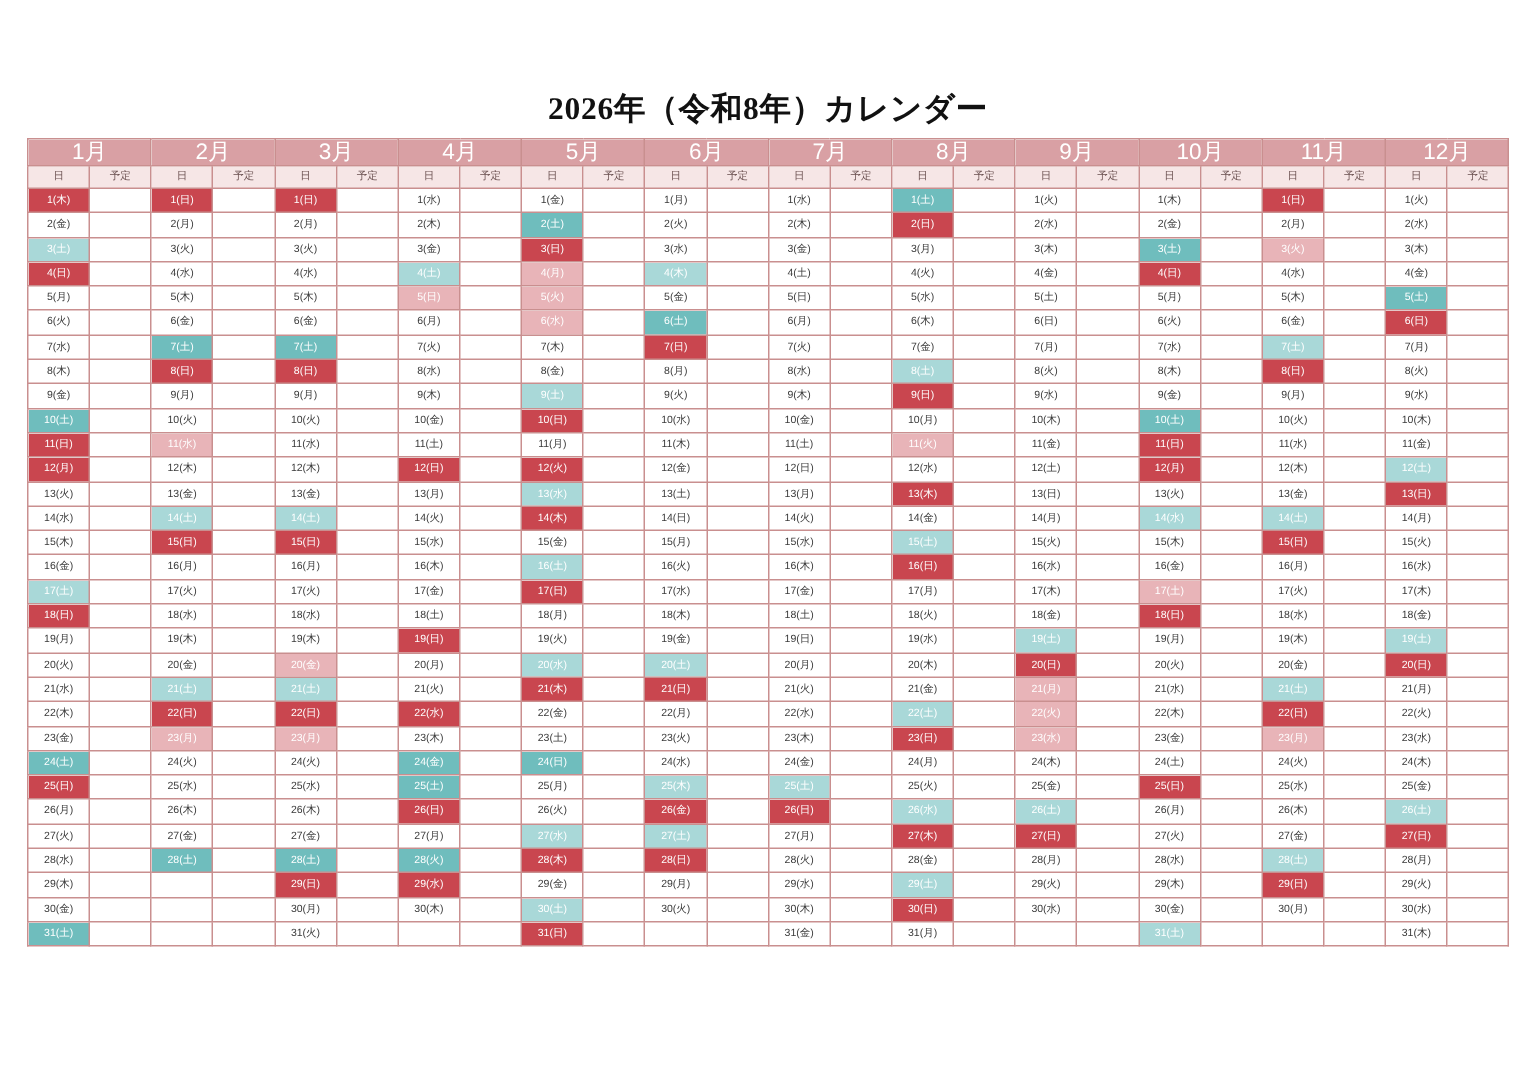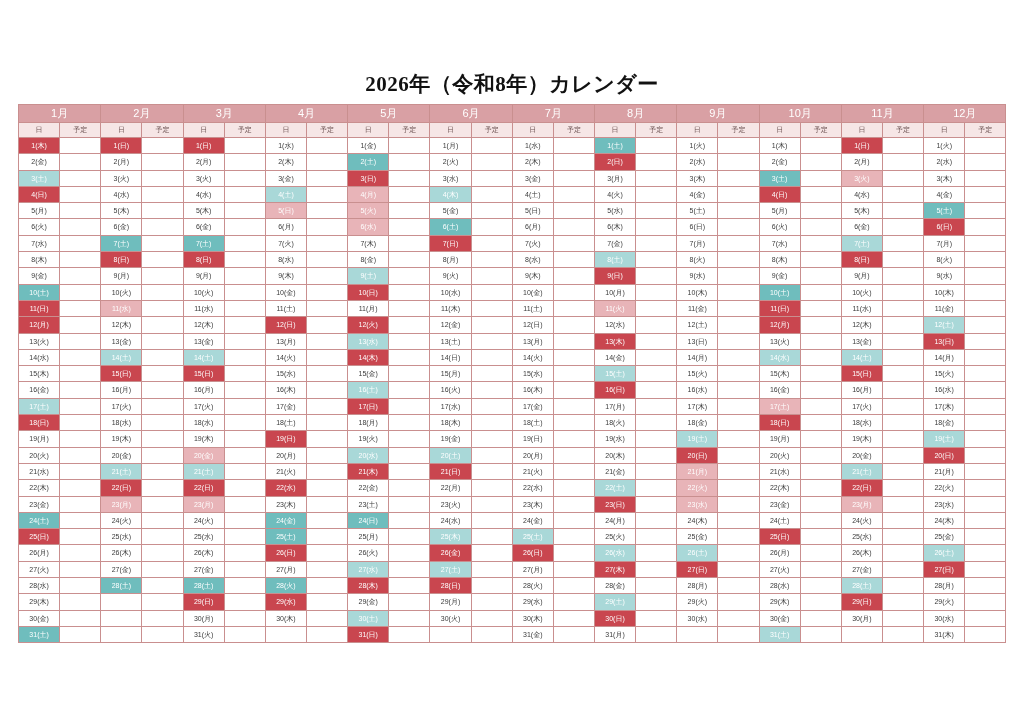--- a/index.html
+++ b/index.html
@@ -21,21 +21,21 @@
     box-sizing: border-box;
     padding: 0;
   }
   #title {
     text-align: center;
     font-family: "Liberation Serif", serif;
     font-weight: bold;
     font-size: 21px;
     letter-spacing: 0.5px;
     color: #111;
-    margin: 12px;
+    margin: 0;
     padding-top: 58px;
   }
   #cal-wrap {
     position: absolute;
     left: 18px;
     top: 92px;
     width: 988px;
   }
   table.cal {
     border-collapse: collapse;
@@ -52,21 +52,21 @@
     line-height: 15.3px;
     text-align: center;
     vertical-align: middle;
     font-weight: normal;
     overflow: hidden;
     white-space: nowrap;
   }
   table.cal thead tr.months th {
     background: #d9a0a4;
     color: #ffffff;
-    font-size: 11px;
+    font-size: 15px;
     height: 17px;
     line-height: 17px;
     border: 1px solid #c98f8f;
   }
   table.cal thead tr.subhead th {
     background: #f6e6e6;
     color: #6a5050;
     font-size: 7px;
     height: 14px;
     line-height: 14px;

